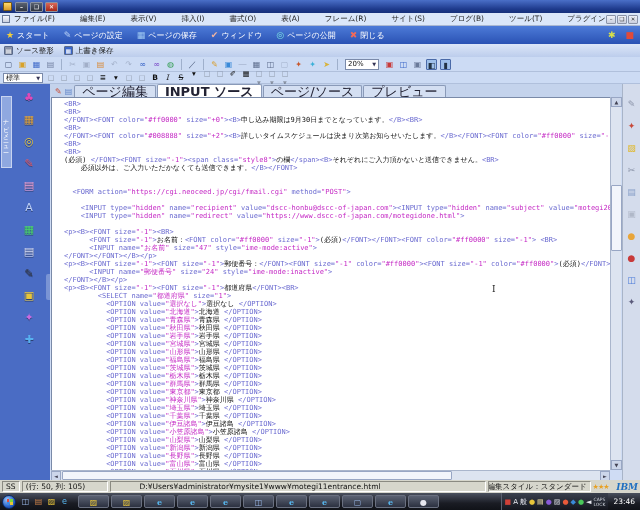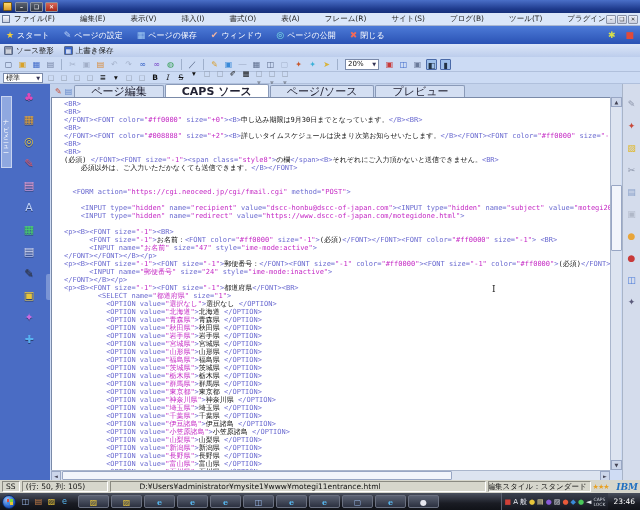--- a/index.html
+++ b/index.html
@@ -60,21 +60,21 @@
     display:flex;align-items:center;padding:0 2px;}
   .style-combo .arrow{margin-left:auto;font-size:5px;color:#335;}
   .fmt-b{font-weight:bold;} .fmt-i{font-style:italic;font-family:"DejaVu Serif",serif;} .fmt-s{text-decoration:line-through;}
   .fmt-icon{width:10px;text-align:center;}
   .fmt-icon.grayed{opacity:.35;}
 
   
   .tab-row{position:absolute;left:50px;top:84px;width:572px;height:13px;background:#c4d3ec;
     display:flex;align-items:flex-end;padding-left:4px;}
   .tab-ico{font-size:8px;margin:0 2px 1px 1px;}
-  .tab{height:12px;padding:0 16px;font-size:11px;line-height:12px;background:#d4dff2;
+  .tab{height:12px;padding:0 7px;font-size:13px;line-height:12px;background:#d4dff2;
     border:1px solid #8a9ab8;border-bottom:none;border-radius:2px 2px 0 0;margin-right:1px;color:#223;}
   .tab.active{background:#fff;font-weight:bold;height:13px;line-height:13px;}
 
   
   .sidebar{position:absolute;left:0;top:84px;width:50px;height:396px;background:#4a6cc4;}
   .side-tab{position:absolute;left:1px;top:12px;width:11px;height:72px;background:#8fa8e0;
     border:1px solid #c8d4f0;border-radius:0 0 0 0;color:#fff;font-size:6px;
     writing-mode:vertical-rl;text-align:center;line-height:9px;}
   .side-icons{position:absolute;left:16px;top:6px;width:26px;display:flex;flex-direction:column;gap:7px;align-items:center;}
   .side-ico{width:15px;height:15px;text-align:center;font-size:11px;line-height:15px;
@@ -302,21 +302,21 @@
         <span class="side-ico" style="color: rgb(200, 106, 224);">✦</span>
         <span class="side-ico" style="color: rgb(88, 176, 240);">✚</span>
       </div>
     <div class="side-handle"></div>
   </div>
 
   <div class="tab-row">
       <span class="tab-ico" style="color: rgb(200, 80, 58);">✎</span>
       <span class="tab-ico" style="color: rgb(90, 128, 200);">▤</span>
       <span class="tab">ページ編集</span>
-      <span class="tab active">CAPS ソース</span>
+      <span class="tab active">INPUT ソース</span>
       <span class="tab">ページ/ソース</span>
       <span class="tab">プレビュー</span>
     </div>
 
   <div class="editor"><div class="code-line"><span class="tok-tag">&lt;BR&gt;</span></div><div class="code-line"><span class="tok-tag">&lt;BR&gt;</span></div><div class="code-line"><span class="tok-tag">&lt;/FONT&gt;</span><span class="tok-tag">&lt;FONT color=</span><span class="tok-str">"#ff0000"</span><span class="tok-tag"> size=</span><span class="tok-str">"+0"</span><span class="tok-tag">&gt;</span><span class="tok-tag">&lt;B&gt;</span><span class="tok-txt">申し込み期限は9月30日までとなっています。</span><span class="tok-tag">&lt;/B&gt;</span><span class="tok-tag">&lt;BR&gt;</span></div><div class="code-line"><span class="tok-tag">&lt;BR&gt;</span></div><div class="code-line"><span class="tok-tag">&lt;/FONT&gt;</span><span class="tok-tag">&lt;FONT color=</span><span class="tok-str">"#008888"</span><span class="tok-tag"> size=</span><span class="tok-str">"+2"</span><span class="tok-tag">&gt;</span><span class="tok-tag">&lt;B&gt;</span><span class="tok-txt">詳しいタイムスケジュールは決まり次第お知らせいたします。</span><span class="tok-tag">&lt;/B&gt;</span><span class="tok-tag">&lt;/FONT&gt;</span><span class="tok-tag">&lt;FONT color=</span><span class="tok-str">"#ff0000"</span><span class="tok-tag"> size=</span><span class="tok-str">"-1"</span></div><div class="code-line"><span class="tok-tag">&lt;BR&gt;</span></div><div class="code-line"><span class="tok-tag">&lt;BR&gt;</span></div><div class="code-line"><span class="tok-txt">(必須) </span><span class="tok-tag">&lt;/FONT&gt;</span><span class="tok-tag">&lt;FONT size=</span><span class="tok-str">"-1"</span><span class="tok-tag">&gt;</span><span class="tok-tag">&lt;span class=</span><span class="tok-str">"style8"</span><span class="tok-tag">&gt;</span><span class="tok-txt">の欄</span><span class="tok-tag">&lt;/span&gt;</span><span class="tok-tag">&lt;B&gt;</span><span class="tok-txt">それぞれにご入力頂かないと送信できません。</span><span class="tok-tag">&lt;BR&gt;</span></div><div class="code-line"><span class="tok-txt">    必須以外は、ご入力いただかなくても送信できます。</span><span class="tok-tag">&lt;/B&gt;</span><span class="tok-tag">&lt;/FONT&gt;</span></div><div class="code-line">&nbsp;</div><div class="code-line">&nbsp;</div><div class="code-line"><span class="tok-txt">  </span><span class="tok-tag">&lt;FORM action=</span><span class="tok-str">"https://cgi.neoceed.jp/cgi/fmail.cgi"</span><span class="tok-tag"> method=</span><span class="tok-str">"POST"</span><span class="tok-tag">&gt;</span></div><div class="code-line">&nbsp;</div><div class="code-line"><span class="tok-txt">    </span><span class="tok-tag">&lt;INPUT type=</span><span class="tok-str">"hidden"</span><span class="tok-tag"> name=</span><span class="tok-str">"recipient"</span><span class="tok-tag"> value=</span><span class="tok-str">"dscc-honbu@dscc-of-japan.com"</span><span class="tok-tag">&gt;</span><span class="tok-tag">&lt;INPUT type=</span><span class="tok-str">"hidden"</span><span class="tok-tag"> name=</span><span class="tok-str">"subject"</span><span class="tok-tag"> value=</span><span class="tok-str">"motegi2011"</span></div><div class="code-line"><span class="tok-txt">    </span><span class="tok-tag">&lt;INPUT type=</span><span class="tok-str">"hidden"</span><span class="tok-tag"> name=</span><span class="tok-str">"redirect"</span><span class="tok-tag"> value=</span><span class="tok-str">"https://www.dscc-of-japan.com/motegidone.html"</span><span class="tok-tag">&gt;</span></div><div class="code-line">&nbsp;</div><div class="code-line"><span class="tok-tag">&lt;p&gt;</span><span class="tok-tag">&lt;B&gt;</span><span class="tok-tag">&lt;FONT size=</span><span class="tok-str">"-1"</span><span class="tok-tag">&gt;</span><span class="tok-tag">&lt;BR&gt;</span></div><div class="code-line"><span class="tok-txt">      </span><span class="tok-tag">&lt;FONT size=</span><span class="tok-str">"-1"</span><span class="tok-tag">&gt;</span><span class="tok-txt">お名前：</span><span class="tok-tag">&lt;FONT color=</span><span class="tok-str">"#ff0000"</span><span class="tok-tag"> size=</span><span class="tok-str">"-1"</span><span class="tok-tag">&gt;</span><span class="tok-txt">(必須)</span><span class="tok-tag">&lt;/FONT&gt;</span><span class="tok-tag">&lt;/FONT&gt;</span><span class="tok-tag">&lt;FONT color=</span><span class="tok-str">"#ff0000"</span><span class="tok-tag"> size=</span><span class="tok-str">"-1"</span><span class="tok-tag">&gt;</span><span class="tok-txt"> </span><span class="tok-tag">&lt;BR&gt;</span></div><div class="code-line"><span class="tok-txt">      </span><span class="tok-tag">&lt;INPUT name=</span><span class="tok-str">"お名前"</span><span class="tok-tag"> size=</span><span class="tok-str">"47"</span><span class="tok-tag"> style=</span><span class="tok-str">"ime-mode:active"</span><span class="tok-tag">&gt;</span></div><div class="code-line"><span class="tok-tag">&lt;/FONT&gt;</span><span class="tok-tag">&lt;/FONT&gt;</span><span class="tok-tag">&lt;/B&gt;</span><span class="tok-tag">&lt;/p&gt;</span></div><div class="code-line"><span class="tok-tag">&lt;p&gt;</span><span class="tok-tag">&lt;B&gt;</span><span class="tok-tag">&lt;FONT size=</span><span class="tok-str">"-1"</span><span class="tok-tag">&gt;</span><span class="tok-tag">&lt;FONT size=</span><span class="tok-str">"-1"</span><span class="tok-tag">&gt;</span><span class="tok-txt">郵便番号：</span><span class="tok-tag">&lt;/FONT&gt;</span><span class="tok-tag">&lt;FONT size=</span><span class="tok-str">"-1"</span><span class="tok-tag"> color=</span><span class="tok-str">"#ff0000"</span><span class="tok-tag">&gt;</span><span class="tok-tag">&lt;FONT size=</span><span class="tok-str">"-1"</span><span class="tok-tag"> color=</span><span class="tok-str">"#ff0000"</span><span class="tok-tag">&gt;</span><span class="tok-txt">(必須)</span><span class="tok-tag">&lt;/FONT&gt;</span></div><div class="code-line"><span class="tok-txt">      </span><span class="tok-tag">&lt;INPUT name=</span><span class="tok-str">"郵便番号"</span><span class="tok-tag"> size=</span><span class="tok-str">"24"</span><span class="tok-tag"> style=</span><span class="tok-str">"ime-mode:inactive"</span><span class="tok-tag">&gt;</span></div><div class="code-line"><span class="tok-tag">&lt;/FONT&gt;</span><span class="tok-tag">&lt;/B&gt;</span><span class="tok-tag">&lt;/p&gt;</span></div><div class="code-line"><span class="tok-tag">&lt;p&gt;</span><span class="tok-tag">&lt;B&gt;</span><span class="tok-tag">&lt;FONT size=</span><span class="tok-str">"-1"</span><span class="tok-tag">&gt;</span><span class="tok-tag">&lt;FONT size=</span><span class="tok-str">"-1"</span><span class="tok-tag">&gt;</span><span class="tok-txt">都道府県</span><span class="tok-tag">&lt;/FONT&gt;</span><span class="tok-tag">&lt;BR&gt;</span></div><div class="code-line"><span class="tok-txt">        </span><span class="tok-tag">&lt;SELECT name=</span><span class="tok-str">"都道府県"</span><span class="tok-tag"> size=</span><span class="tok-str">"1"</span><span class="tok-tag">&gt;</span></div><div class="code-line"><span class="tok-txt">          </span><span class="tok-tag">&lt;OPTION value=</span><span class="tok-str">"選択なし"</span><span class="tok-tag">&gt;</span><span class="tok-txt">選択なし </span><span class="tok-tag">&lt;/OPTION&gt;</span></div><div class="code-line"><span class="tok-txt">          </span><span class="tok-tag">&lt;OPTION value=</span><span class="tok-str">"北海道"</span><span class="tok-tag">&gt;</span><span class="tok-txt">北海道 </span><span class="tok-tag">&lt;/OPTION&gt;</span></div><div class="code-line"><span class="tok-txt">          </span><span class="tok-tag">&lt;OPTION value=</span><span class="tok-str">"青森県"</span><span class="tok-tag">&gt;</span><span class="tok-txt">青森県 </span><span class="tok-tag">&lt;/OPTION&gt;</span></div><div class="code-line"><span class="tok-txt">          </span><span class="tok-tag">&lt;OPTION value=</span><span class="tok-str">"秋田県"</span><span class="tok-tag">&gt;</span><span class="tok-txt">秋田県 </span><span class="tok-tag">&lt;/OPTION&gt;</span></div><div class="code-line"><span class="tok-txt">          </span><span class="tok-tag">&lt;OPTION value=</span><span class="tok-str">"岩手県"</span><span class="tok-tag">&gt;</span><span class="tok-txt">岩手県 </span><span class="tok-tag">&lt;/OPTION&gt;</span></div><div class="code-line"><span class="tok-txt">          </span><span class="tok-tag">&lt;OPTION value=</span><span class="tok-str">"宮城県"</span><span class="tok-tag">&gt;</span><span class="tok-txt">宮城県 </span><span class="tok-tag">&lt;/OPTION&gt;</span></div><div class="code-line"><span class="tok-txt">          </span><span class="tok-tag">&lt;OPTION value=</span><span class="tok-str">"山形県"</span><span class="tok-tag">&gt;</span><span class="tok-txt">山形県 </span><span class="tok-tag">&lt;/OPTION&gt;</span></div><div class="code-line"><span class="tok-txt">          </span><span class="tok-tag">&lt;OPTION value=</span><span class="tok-str">"福島県"</span><span class="tok-tag">&gt;</span><span class="tok-txt">福島県 </span><span class="tok-tag">&lt;/OPTION&gt;</span></div><div class="code-line"><span class="tok-txt">          </span><span class="tok-tag">&lt;OPTION value=</span><span class="tok-str">"茨城県"</span><span class="tok-tag">&gt;</span><span class="tok-txt">茨城県 </span><span class="tok-tag">&lt;/OPTION&gt;</span></div><div class="code-line"><span class="tok-txt">          </span><span class="tok-tag">&lt;OPTION value=</span><span class="tok-str">"栃木県"</span><span class="tok-tag">&gt;</span><span class="tok-txt">栃木県 </span><span class="tok-tag">&lt;/OPTION&gt;</span></div><div class="code-line"><span class="tok-txt">          </span><span class="tok-tag">&lt;OPTION value=</span><span class="tok-str">"群馬県"</span><span class="tok-tag">&gt;</span><span class="tok-txt">群馬県 </span><span class="tok-tag">&lt;/OPTION&gt;</span></div><div class="code-line"><span class="tok-txt">          </span><span class="tok-tag">&lt;OPTION value=</span><span class="tok-str">"東京都"</span><span class="tok-tag">&gt;</span><span class="tok-txt">東京都 </span><span class="tok-tag">&lt;/OPTION&gt;</span></div><div class="code-line"><span class="tok-txt">          </span><span class="tok-tag">&lt;OPTION value=</span><span class="tok-str">"神奈川県"</span><span class="tok-tag">&gt;</span><span class="tok-txt">神奈川県 </span><span class="tok-tag">&lt;/OPTION&gt;</span></div><div class="code-line"><span class="tok-txt">          </span><span class="tok-tag">&lt;OPTION value=</span><span class="tok-str">"埼玉県"</span><span class="tok-tag">&gt;</span><span class="tok-txt">埼玉県 </span><span class="tok-tag">&lt;/OPTION&gt;</span></div><div class="code-line"><span class="tok-txt">          </span><span class="tok-tag">&lt;OPTION value=</span><span class="tok-str">"千葉県"</span><span class="tok-tag">&gt;</span><span class="tok-txt">千葉県 </span><span class="tok-tag">&lt;/OPTION&gt;</span></div><div class="code-line"><span class="tok-txt">          </span><span class="tok-tag">&lt;OPTION value=</span><span class="tok-str">"伊豆諸島"</span><span class="tok-tag">&gt;</span><span class="tok-txt">伊豆諸島 </span><span class="tok-tag">&lt;/OPTION&gt;</span></div><div class="code-line"><span class="tok-txt">          </span><span class="tok-tag">&lt;OPTION value=</span><span class="tok-str">"小笠原諸島"</span><span class="tok-tag">&gt;</span><span class="tok-txt">小笠原諸島 </span><span class="tok-tag">&lt;/OPTION&gt;</span></div><div class="code-line"><span class="tok-txt">          </span><span class="tok-tag">&lt;OPTION value=</span><span class="tok-str">"山梨県"</span><span class="tok-tag">&gt;</span><span class="tok-txt">山梨県 </span><span class="tok-tag">&lt;/OPTION&gt;</span></div><div class="code-line"><span class="tok-txt">          </span><span class="tok-tag">&lt;OPTION value=</span><span class="tok-str">"新潟県"</span><span class="tok-tag">&gt;</span><span class="tok-txt">新潟県 </span><span class="tok-tag">&lt;/OPTION&gt;</span></div><div class="code-line"><span class="tok-txt">          </span><span class="tok-tag">&lt;OPTION value=</span><span class="tok-str">"長野県"</span><span class="tok-tag">&gt;</span><span class="tok-txt">長野県 </span><span class="tok-tag">&lt;/OPTION&gt;</span></div><div class="code-line"><span class="tok-txt">          </span><span class="tok-tag">&lt;OPTION value=</span><span class="tok-str">"富山県"</span><span class="tok-tag">&gt;</span><span class="tok-txt">富山県 </span><span class="tok-tag">&lt;/OPTION&gt;</span></div><div class="code-line"><span class="tok-txt">          </span><span class="tok-tag">&lt;OPTION value=</span><span class="tok-str">"石川県"</span><span class="tok-tag">&gt;</span><span class="tok-txt">石川県 </span><span class="tok-tag">&lt;/OPTION&gt;</span></div></div>
   <div class="caret">I</div>
 
   <div class="vscroll">
     <div class="vs-btn vs-up">▲</div>
     <div class="vs-thumb"></div>

